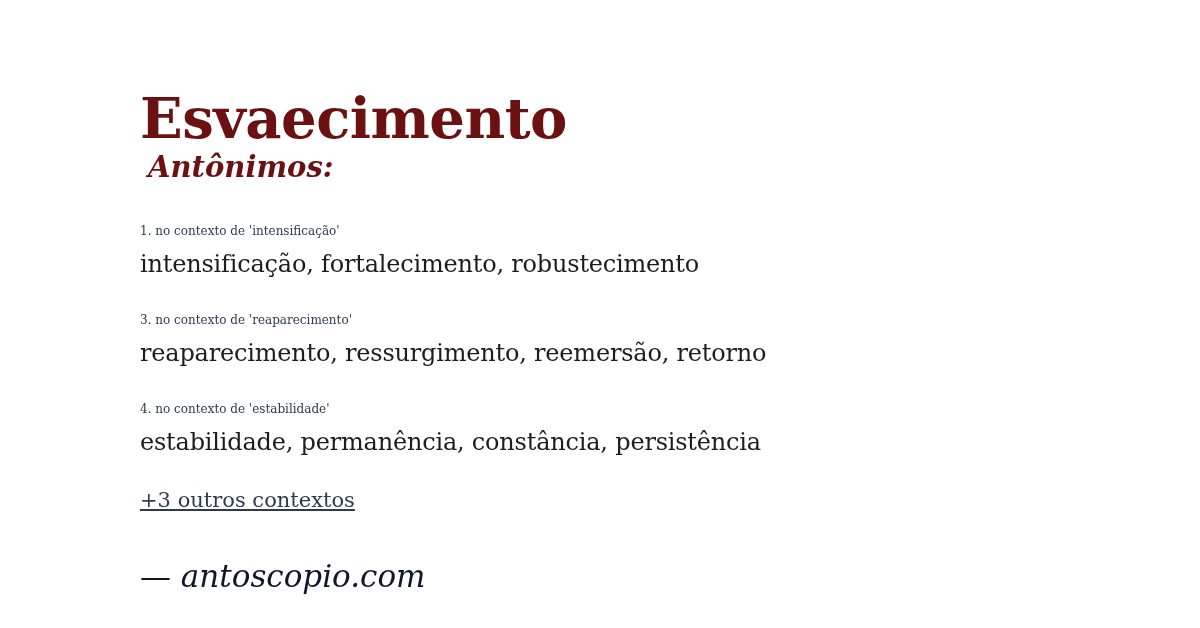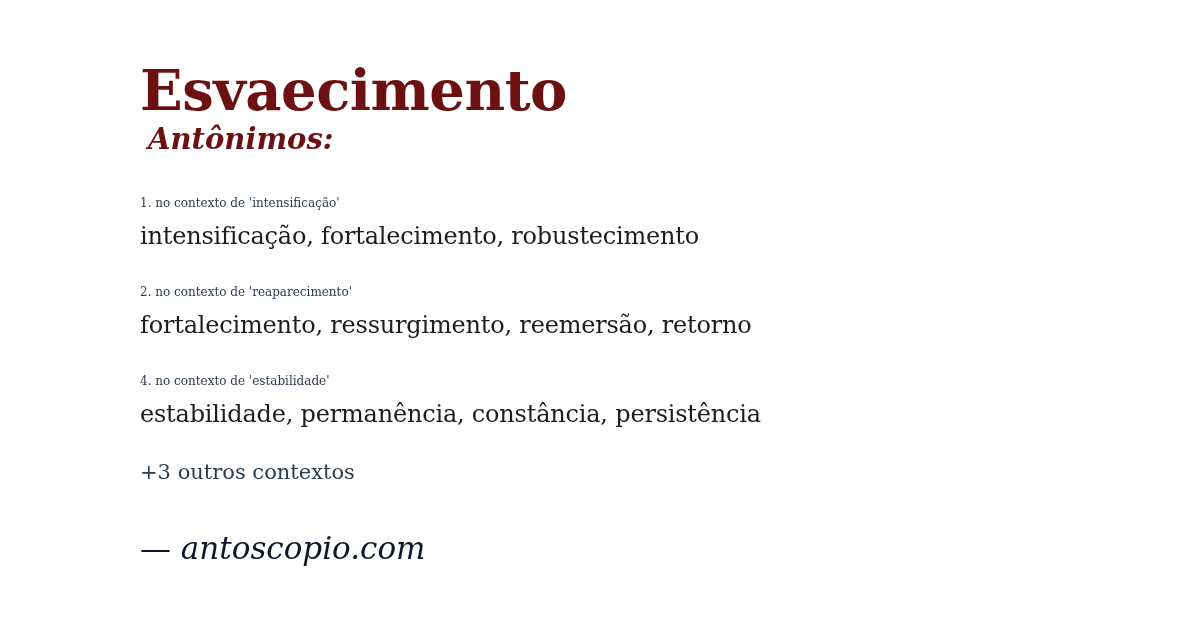--- a/index.html
+++ b/index.html
@@ -8,21 +8,21 @@
     background: #ffffff;
     width: 1200px;
     height: 628px;
     overflow: hidden;
     font-family: "DejaVu Serif", "Liberation Serif", serif;
   }
   .card {
     box-sizing: border-box;
     width: 1200px;
     height: 628px;
-    padding: 58px 40px 0 140px;
+    padding: 86px 40px 0 140px;
     background: #ffffff;
   }
   .title {
     margin: 0;
     font-size: 56px;
     line-height: 1.15;
     font-weight: bold;
     color: #6b1111;
     letter-spacing: -0.5px;
   }
@@ -49,20 +49,21 @@
     font-size: 24px;
     line-height: 40px;
     color: #1d1d1d;
     letter-spacing: -0.2px;
   }
   .more-contexts {
     margin-top: 24px;
     font-size: 21px;
     line-height: 28px;
     color: #2b3c4e;
+    text-decoration: underline;
   }
   .attribution {
     margin-top: 46px;
     font-size: 31px;
     line-height: 32px;
     font-style: italic;
     color: #0f172a;
   }
 </style>
 </head>
@@ -75,22 +76,22 @@
   <div class="subtitle">Antônimos:</div>
 
   <div class="contexts">
 
     <div class="context-group">
       <div class="context-label">1. no contexto de 'intensificação'</div>
       <div class="antonyms-line">intensificação, fortalecimento, robustecimento</div>
     </div>
 
     <div class="context-group">
-      <div class="context-label">2. no contexto de 'reaparecimento'</div>
-      <div class="antonyms-line">fortalecimento, ressurgimento, reemersão, retorno</div>
+      <div class="context-label">3. no contexto de 'reaparecimento'</div>
+      <div class="antonyms-line">reaparecimento, ressurgimento, reemersão, retorno</div>
     </div>
 
     <div class="context-group">
       <div class="context-label">4. no contexto de 'estabilidade'</div>
       <div class="antonyms-line">estabilidade, permanência, constância, persistência</div>
     </div>
 
   </div>
 
   <div class="more-contexts">+3 outros contextos</div>

